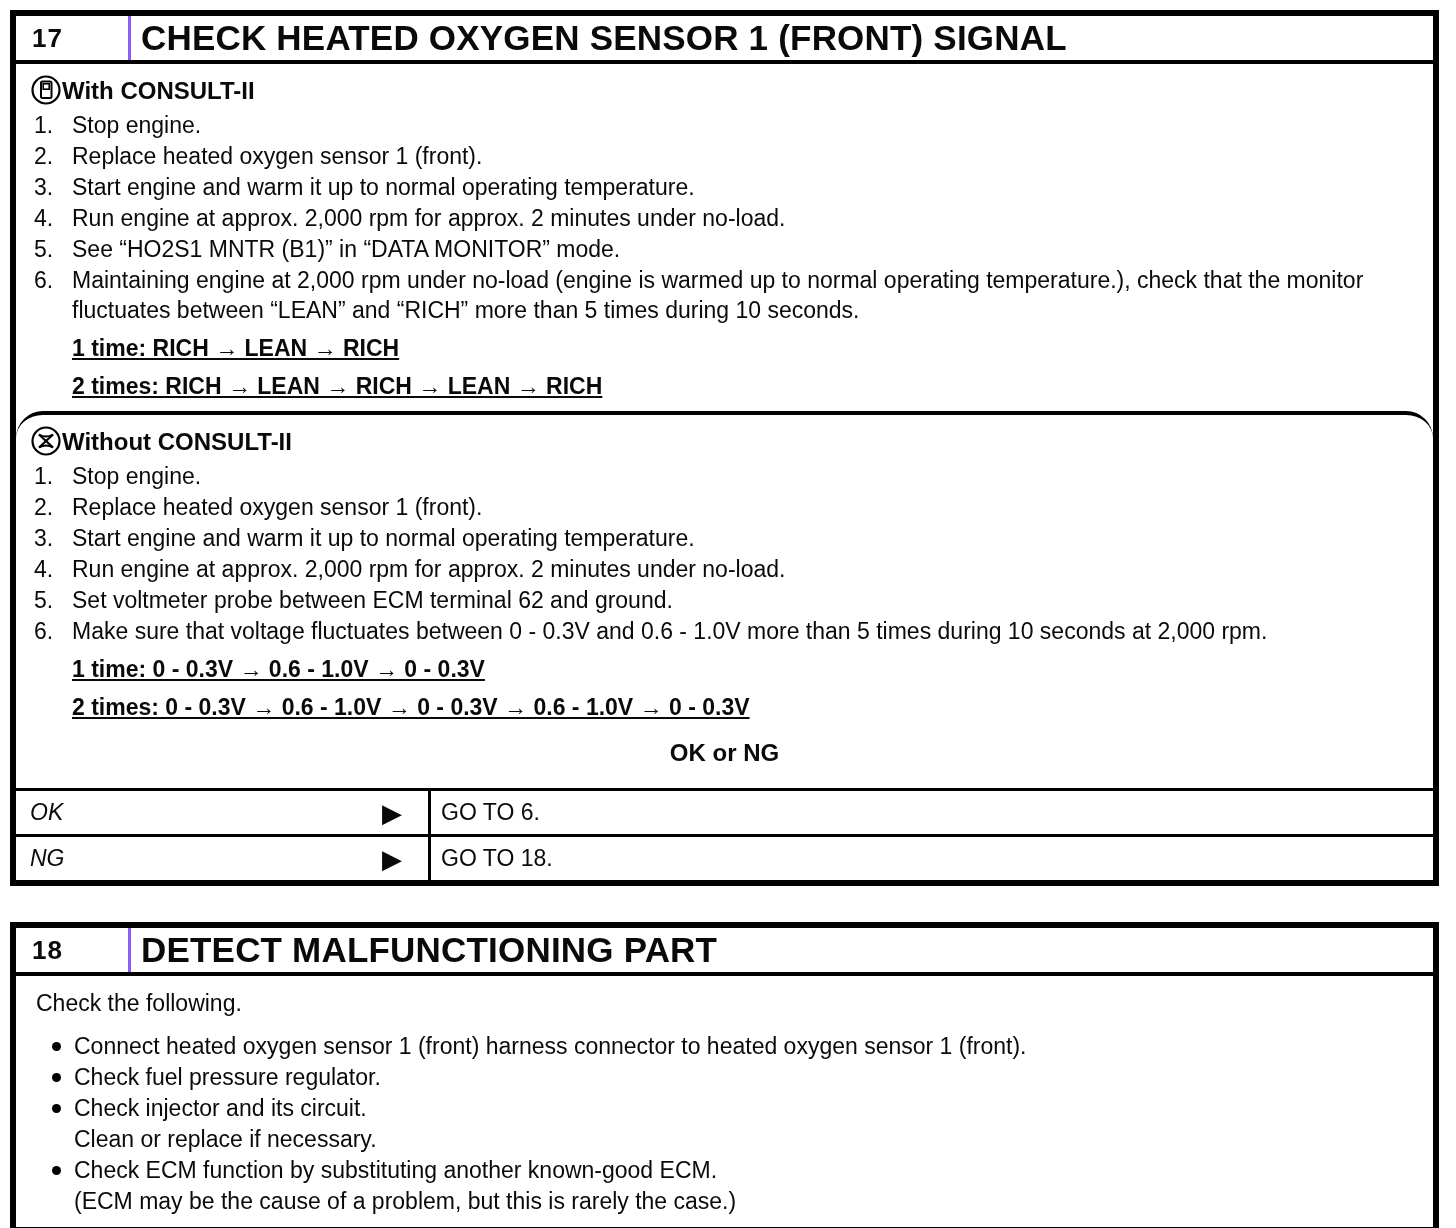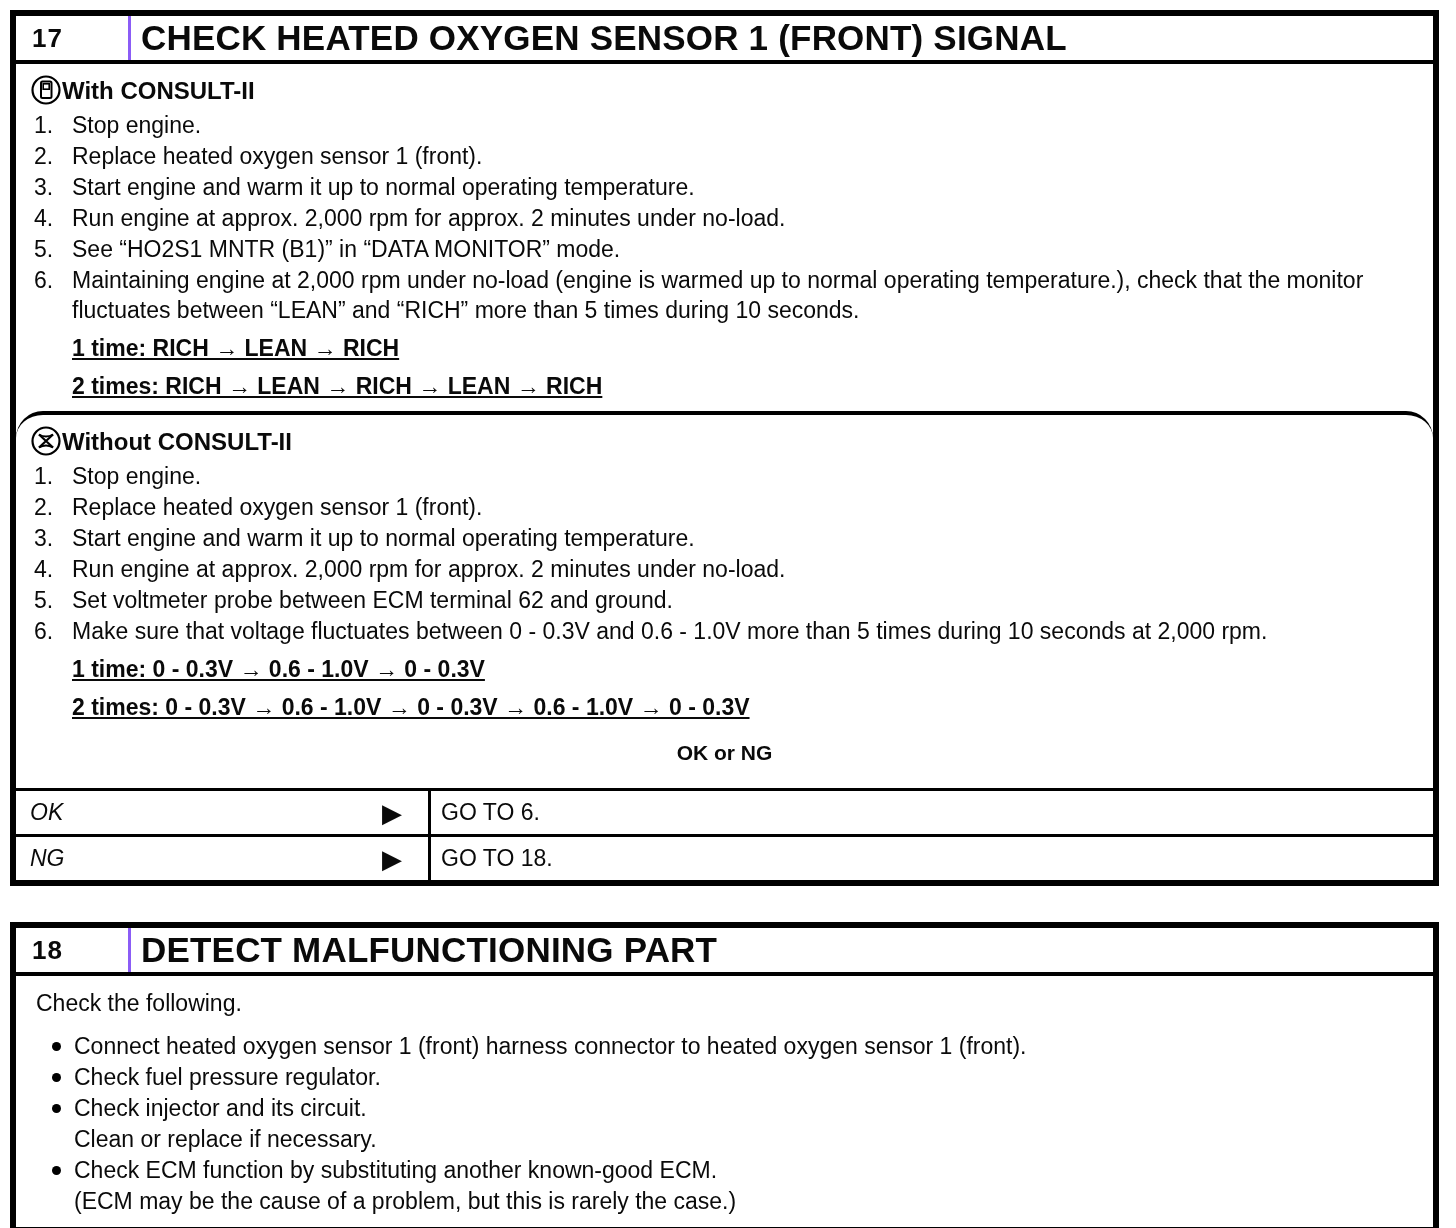--- a/index.html
+++ b/index.html
@@ -70,21 +70,21 @@
   .seq {
     font-weight: bold;
     padding-left: 42px;
     margin-top: 8px;
     text-decoration: underline;
   }
 
   .decision {
     text-align: center;
     font-weight: bold;
-    font-size: 21px;
+    font-size: 24px;
     margin: 16px 0 10px 0;
   }
 
   .result-row {
     display: flex;
     border-top: 3px solid #000;
     height: 43px;
     font-size: 23px;
   }
   .result-left {

